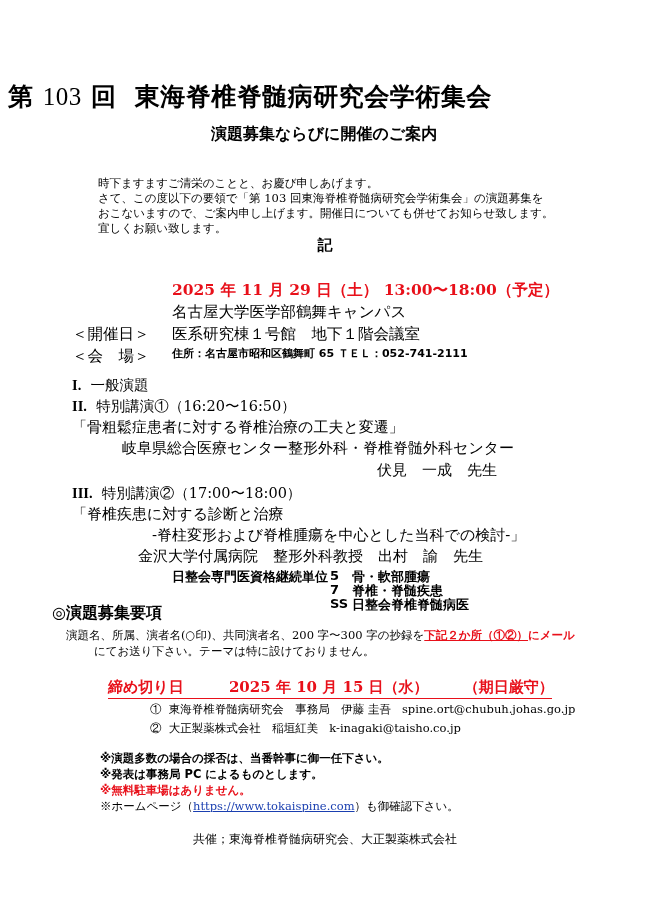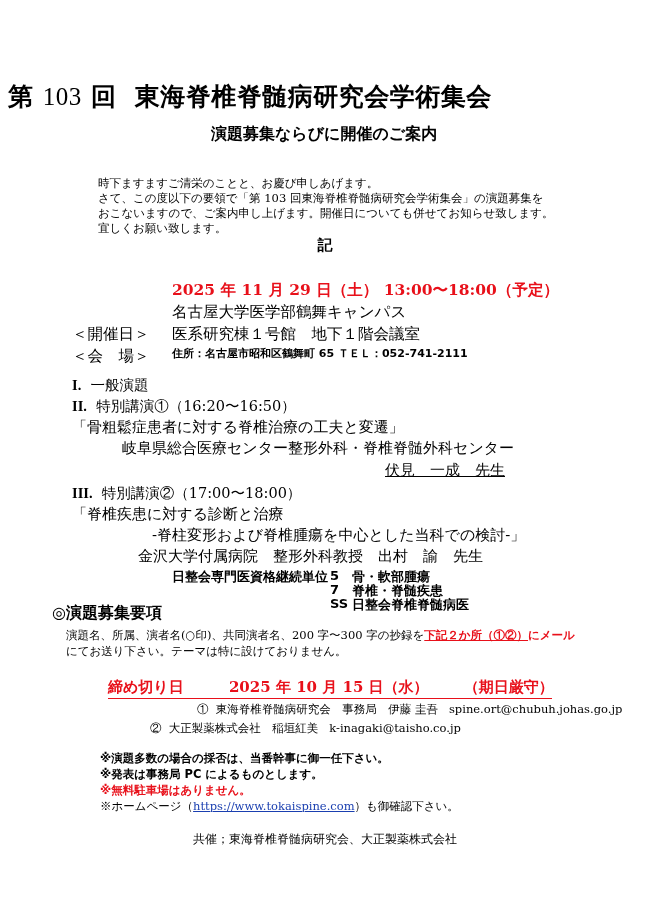--- a/index.html
+++ b/index.html
@@ -71,21 +71,21 @@
 <div class="abs sec" style="top:376px;">
   <span class="roman">I.</span>&nbsp;
   <span>一般演題</span>
 </div>
 <div class="abs sec" style="top:397px;">
   <span class="roman">II.</span>&nbsp;
   <span>特別講演①（16:20〜16:50）</span>
 </div>
 <div class="abs lect-title" style="top:418px;">「骨粗鬆症患者に対する脊椎治療の工夫と変遷」</div>
 <div class="abs lect-aff" style="top:439px; left:122px;">岐阜県総合医療センター整形外科・脊椎脊髄外科センター</div>
-<div class="abs lect-aff" style="top:461px; left:385px;text-decoration:underline;">伏見　一成　先生</div>
+<div class="abs lect-aff" style="top:461px; left:377px;">伏見　一成　先生</div>
 
 <div class="abs sec" style="top:484px;">
   <span class="roman">III.</span>&nbsp;
   <span>特別講演②（17:00〜18:00）</span>
 </div>
 <div class="abs lect-title" style="top:505px;">「脊椎疾患に対する診断と治療</div>
 <div class="abs lect-aff" style="top:526px; left:152px;">-脊柱変形および脊椎腫瘍を中心とした当科での検討-」</div>
 <div class="abs lect-aff" style="top:547px; left:138px;">金沢大学付属病院　整形外科教授　出村　諭　先生</div>
 
 <div class="abs credit" style="top:568px; left:172px;">日整会専門医資格継続単位</div>
@@ -93,29 +93,29 @@
 <div class="abs credit" style="top:568px; left:352px;">骨・軟部腫瘍</div>
 <div class="abs credit" style="top:582px; left:330px;">7</div>
 <div class="abs credit" style="top:582px; left:352px;">脊椎・脊髄疾患</div>
 <div class="abs credit" style="top:596px; left:330px;">SS</div>
 <div class="abs credit" style="top:596px; left:352px;">日整会脊椎脊髄病医</div>
 
 <div class="abs req-head">◎演題募集要項</div>
 <div class="abs req-text" style="top:627px;">
   <span>演題名、所属、演者名(○印)、共同演者名、200 字〜300 字の抄録を</span><span class="u-red">下記２か所（①②）</span><span class="red bold">にメール</span>
 </div>
-<div class="abs req-text" style="top:643px;">にてお送り下さい。テーマは特に設けておりません。</div>
+<div class="abs req-text" style="top:643px;margin-left:28px;">にてお送り下さい。テーマは特に設けておりません。</div>
 
 <div class="abs deadline">
   <span class="gothic">締め切り日</span>
   <span style="margin-left:40px;">2025 年 10 月 15 日（水）</span>
   <span style="margin-left:30px;" class="gothic">（期日厳守）</span>
 </div>
 
-<div class="abs contact" style="top:702px;margin-left:47px;">
+<div class="abs contact" style="top:702px;">
   <span>①</span>&nbsp;
   <span>東海脊椎脊髄病研究会　事務局　伊藤 圭吾</span>&nbsp;&nbsp;
   <span>spine.ort@chubuh.johas.go.jp</span>
 </div>
 <div class="abs contact" style="top:721px;">
   <span>②</span>&nbsp;
   <span>大正製薬株式会社　稲垣紅美</span>&nbsp;&nbsp;
   <span>k-inagaki@taisho.co.jp</span>
 </div>
 

